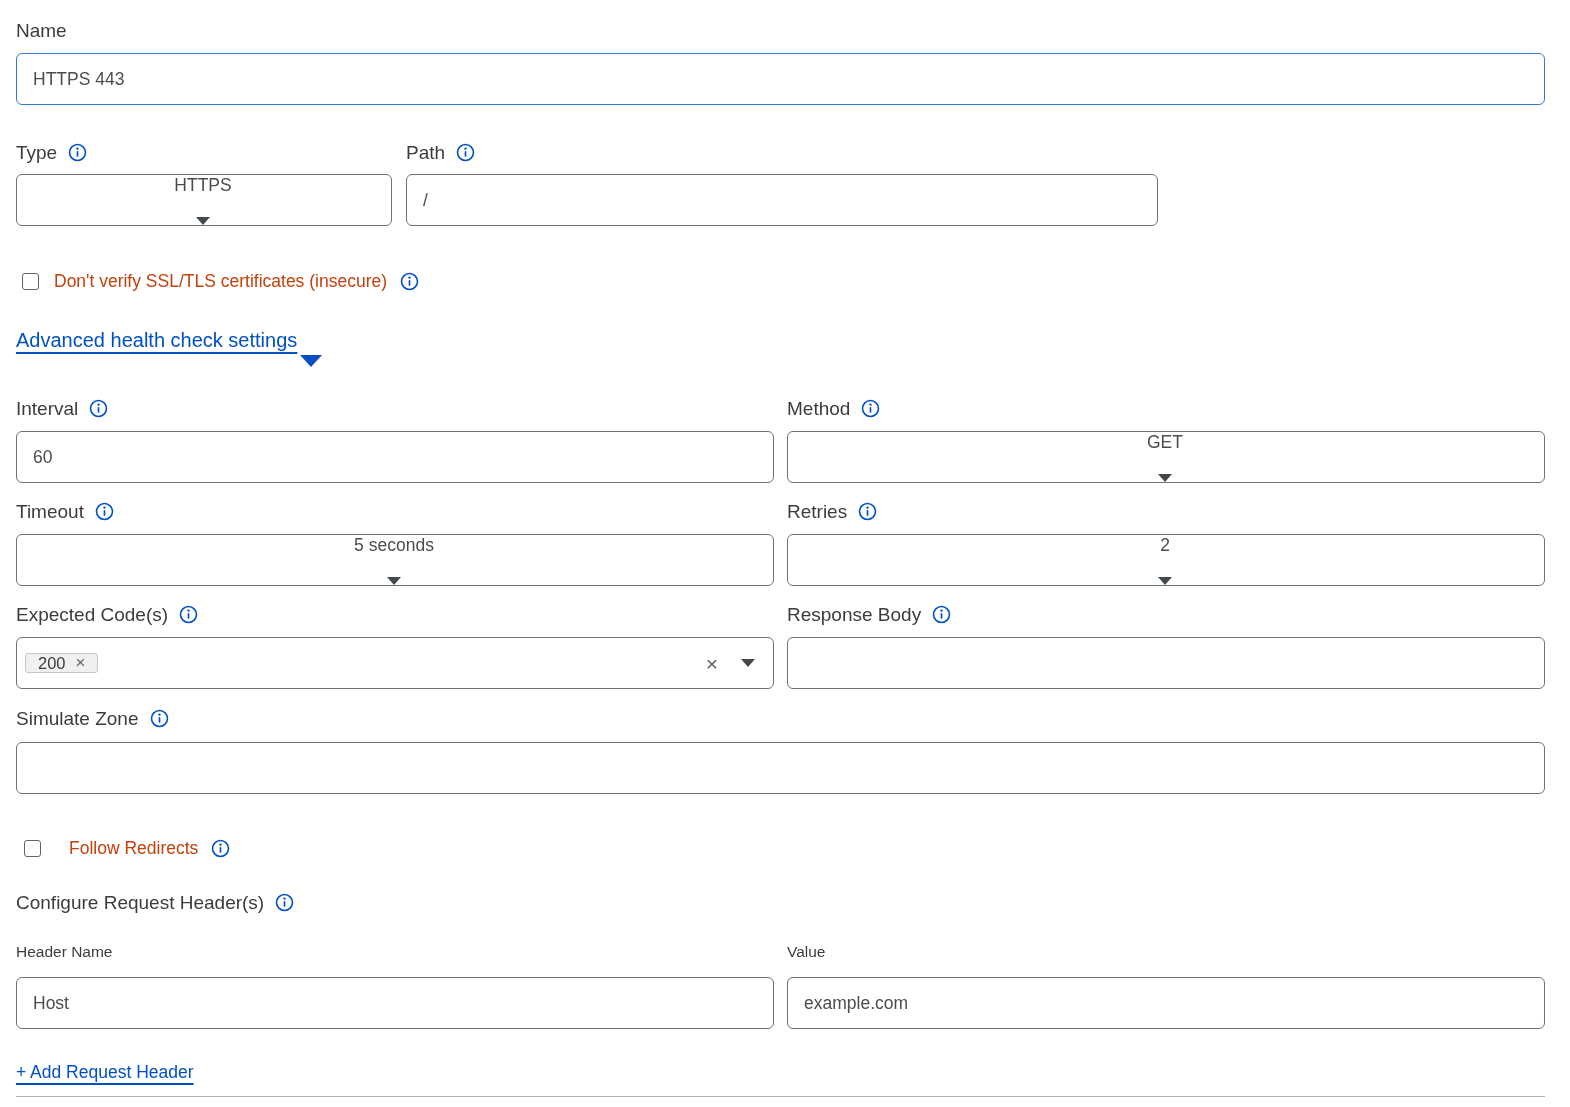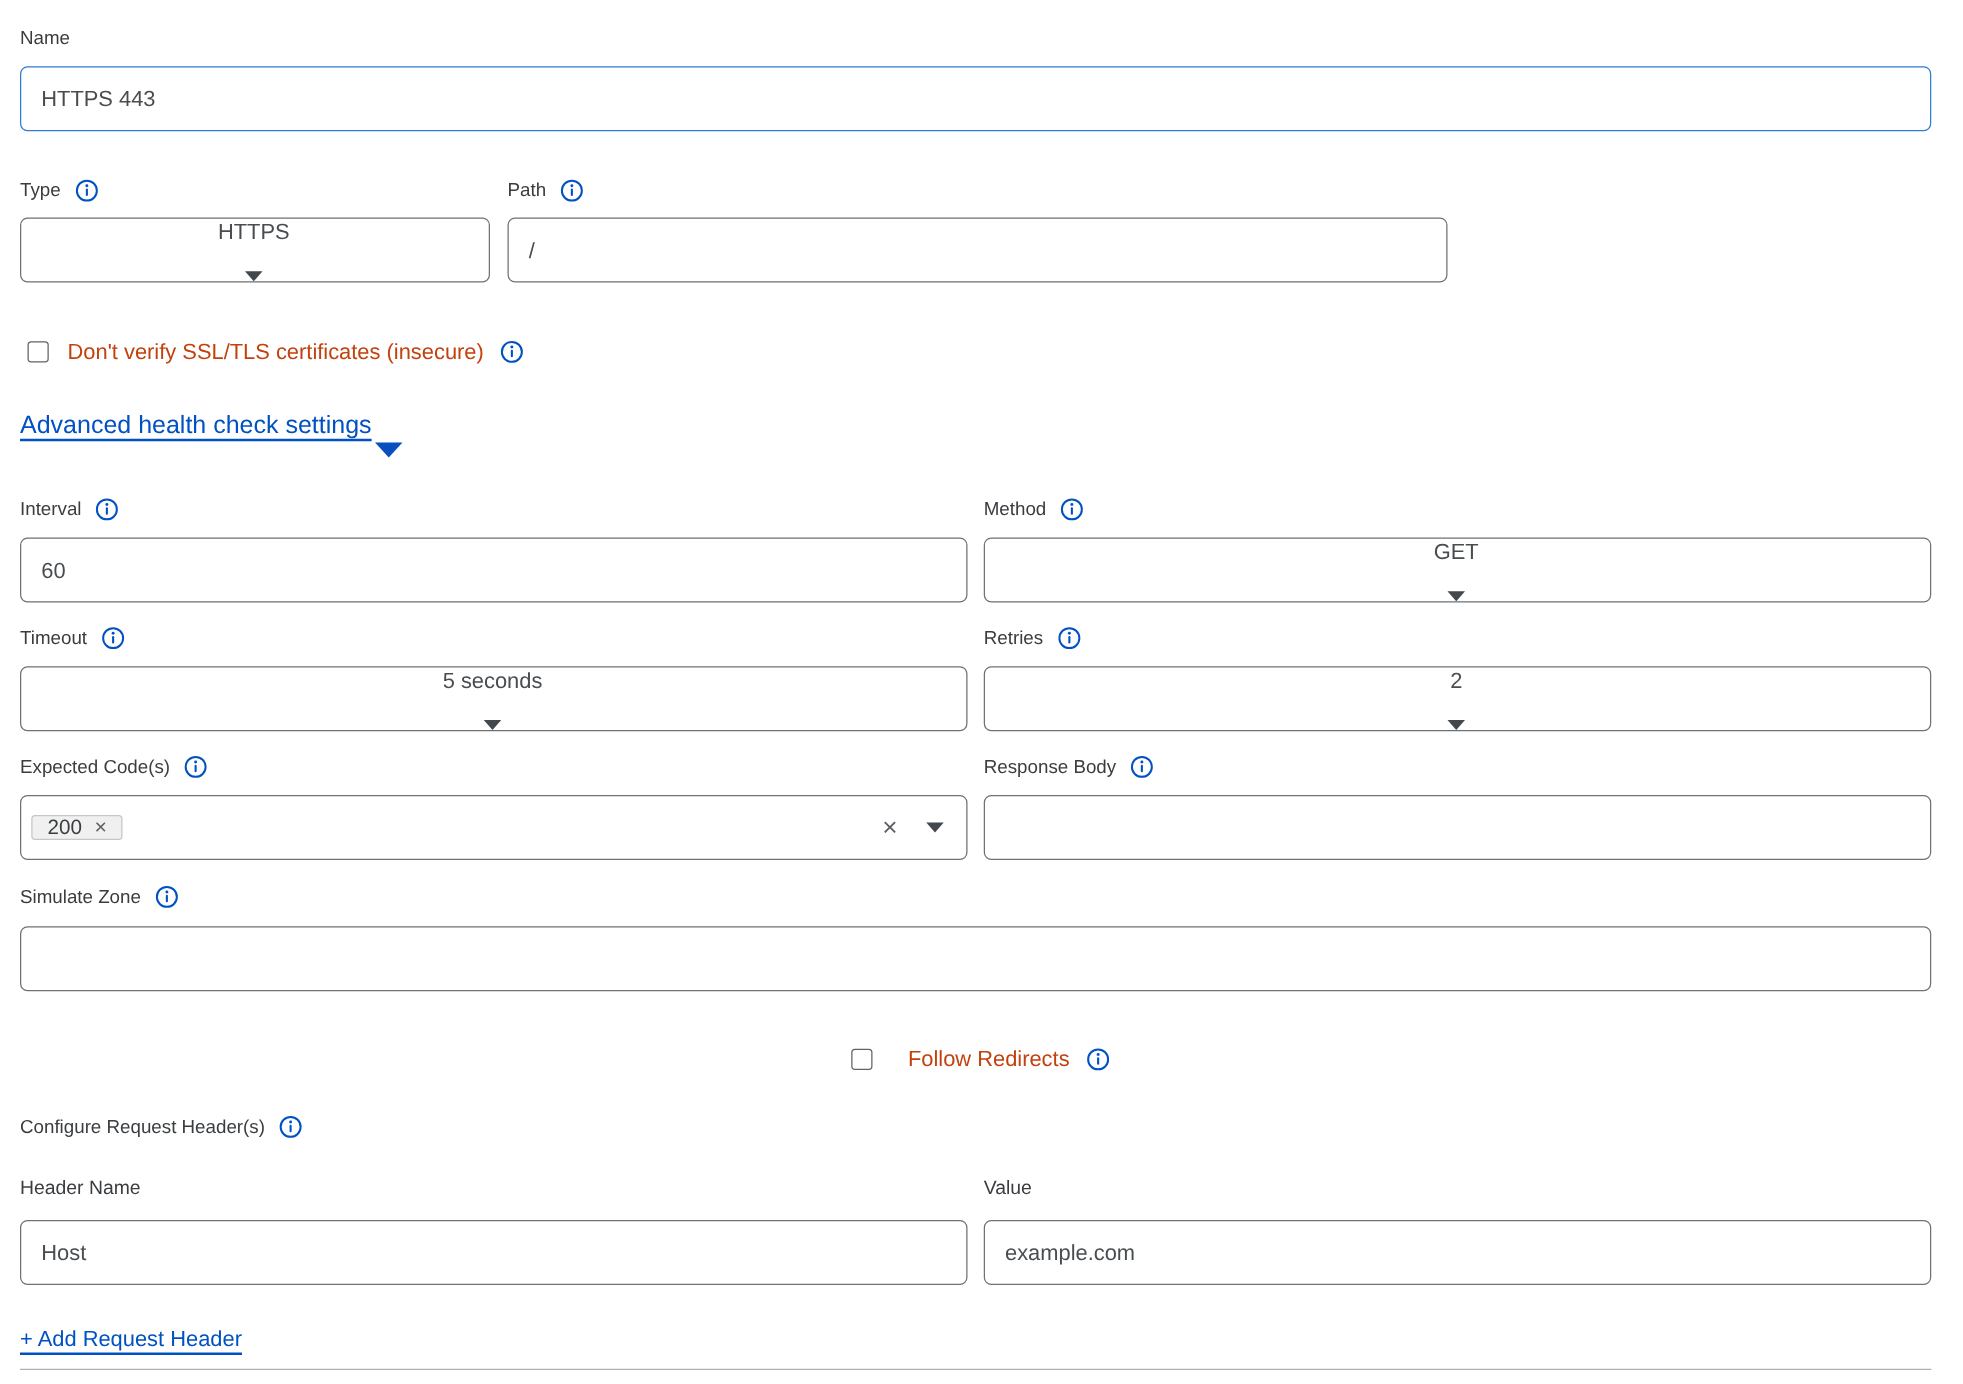--- a/index.html
+++ b/index.html
@@ -8,21 +8,21 @@
     width: 1570px; height: 1107px;
     background: #ffffff;
     font-family: "Liberation Sans", sans-serif;
     color: #3a3d40;
     overflow: hidden;
   }
   .page { padding: 20px 25px 0 16px; }
 
   .label-row {
     display: flex; align-items: center; gap: 11px;
-    font-size: 15px; color: #3a3d40; height: 21px;
+    font-size: 19px; color: #3a3d40; height: 21px;
   }
   .info-icon { display: inline-flex; align-items: center; }
 
   .text-input {
     display: block; width: 100%; height: 52px;
     border: 1px solid #6e7176; border-radius: 6px;
     padding: 0 16px; font-size: 17.5px; color: #494d50;
     font-family: "Liberation Sans", sans-serif;
     background: #fff; outline: none;
   }
@@ -51,21 +51,21 @@
   .row-tpp .control { margin-top: 11px; }
 
   .check-row { display: flex; align-items: center; margin-top: 45px; }
   .checkbox {
     width: 17px; height: 17px; flex: 0 0 17px;
     border: 1.2px solid #5f6368; border-radius: 3px;
     background: #fff; margin-left: 6px; cursor: pointer;
   }
   .check-row .check-label { margin-left: 15px; font-size: 17.5px; color: #c2410c; }
   .check-row .info-icon { margin-left: 13px; }
-  .check-row.follow { margin-top: 44px; justify-content: center; }
+  .check-row.follow { margin-top: 44px; }
   .check-row.follow .checkbox { margin-left: 8px; }
   .check-row.follow .check-label { margin-left: 28px; }
 
   .advanced-link {
     display: inline-flex; align-items: center; margin-top: 37px;
     font-size: 20px; color: #0051c3; cursor: pointer;
     text-decoration: underline; text-underline-offset: 5px;
     text-decoration-thickness: 1.5px;
   }
   .tri-down {

